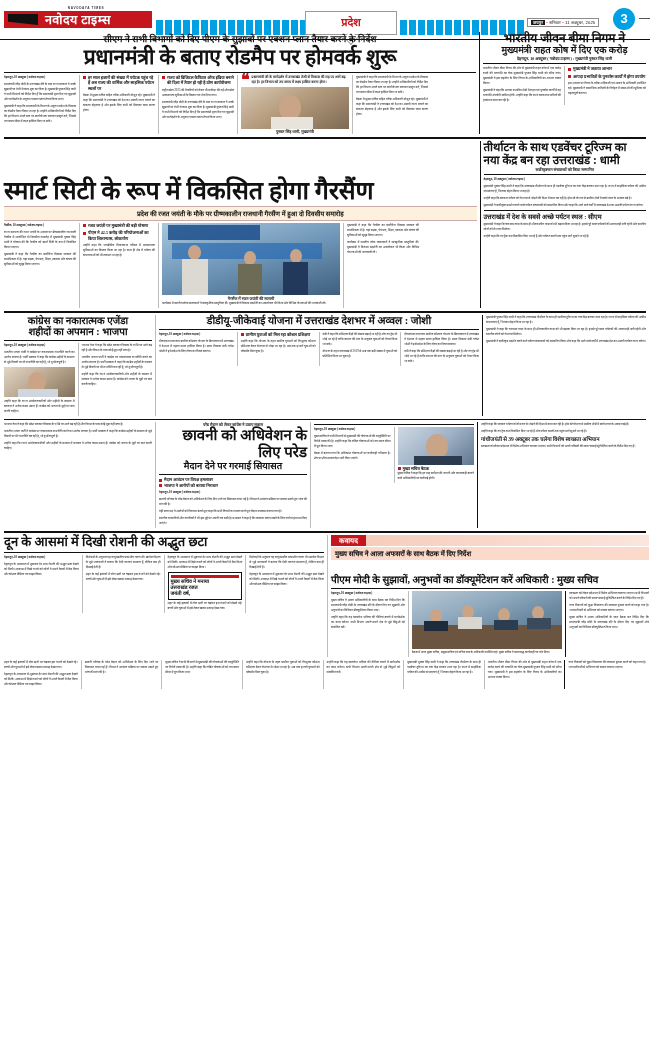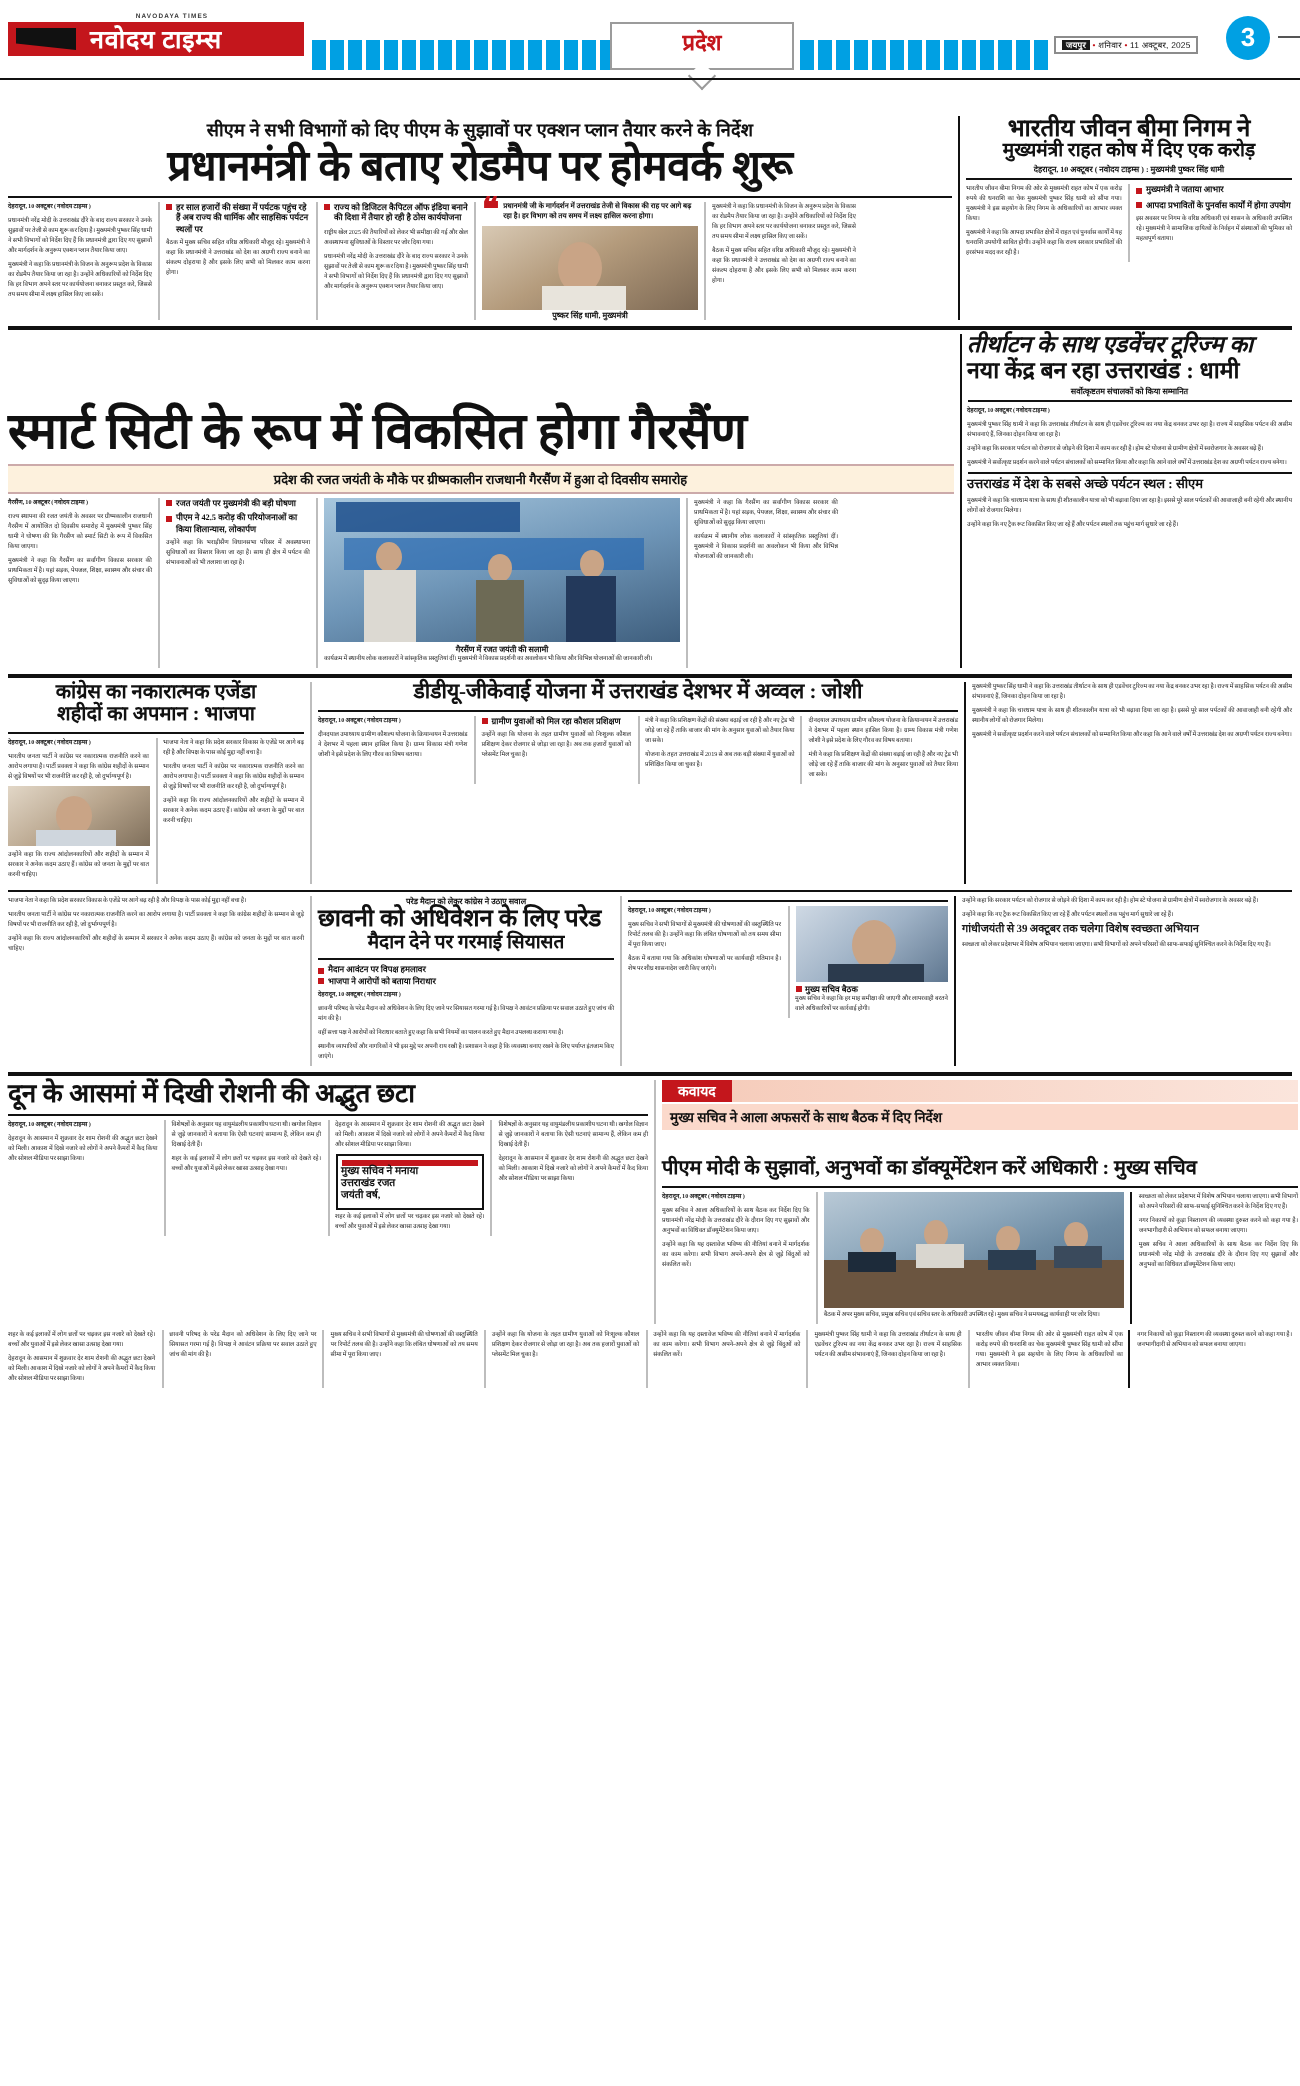--- a/index.html
+++ b/index.html
@@ -62,21 +62,21 @@
   .bullet i{flex:0 0 auto;width:3px;height:3px;background:#c4161c;margin-top:1.5px;}
 
   .tag-red{display:inline-block;background:#c4161c;color:#fff;font-size:7px;font-weight:700;
            padding:1px 8px;}
   .quote-mark{color:#c4161c;font-size:16px;font-weight:700;line-height:.6;}
 
   .boxed{border:1px solid #111;padding:2px;}
   .smallcap{font-size:4px;font-weight:700;}
 
   
-  .wrap{position:absolute;left:4px;top:58px;width:642px;}
+  .wrap{position:absolute;left:4px;top:32px;width:642px;}
   .flex{display:flex;}
 
   .sep-v{width:1px;background:#bdbdbd;margin:0 3px;flex:0 0 1px;}
 
   .imgA{background:linear-gradient(160deg,#b9c9d6 0%,#8fa9bd 35%,#6d8ba3 60%,#4f6b86 100%);}
   .imgB{background:linear-gradient(150deg,#d8c9b4 0%,#b49b7c 45%,#7d6954 100%);}
   .imgC{background:linear-gradient(140deg,#cfd9e4 0%,#9fb2c6 50%,#5f7790 100%);}
   .imgD{background:linear-gradient(145deg,#e2d7c7 0%,#b9a68e 50%,#7f6f5b 100%);}
   .imgE{background:linear-gradient(165deg,#a8c7dd 0%,#6f96b8 50%,#3f5f7e 100%);}
   .faceblob{position:absolute;border-radius:50%;background:#c9a486;}
@@ -293,21 +293,21 @@
           <div style="width:72px;" class="col">
             <p>मुख्यमंत्री ने कहा कि गैरसैंण का सर्वांगीण विकास सरकार की प्राथमिकता में है। यहां सड़क, पेयजल, शिक्षा, स्वास्थ्य और संचार की सुविधाओं को सुदृढ़ किया जाएगा।</p>
             <p>कार्यक्रम में स्थानीय लोक कलाकारों ने सांस्कृतिक प्रस्तुतियां दीं। मुख्यमंत्री ने विकास प्रदर्शनी का अवलोकन भी किया और विभिन्न योजनाओं की जानकारी ली।</p>
           </div>
         </div>
       </div>
 
       <div class="sep-v" style="background:#111;"></div>
 
       <div style="width:163px;">
-        <div class="hl-md" style="font-size:11.5px;font-style:italic;">तीर्थाटन के साथ एडवेंचर टूरिज्म का</div>
+        <div class="hl-md" style="font-size:11.5px;">तीर्थाटन के साथ एडवेंचर टूरिज्म का</div>
         <div class="hl-md" style="font-size:11.5px;">नया केंद्र बन रहा उत्तराखंड : धामी</div>
         <div class="smallcap" style="text-align:center;margin-top:1px;">सर्वोत्कृष्टतम संचालकों को किया सम्मानित</div>
         <div class="hrule"></div>
         <div class="col" style="margin-top:1px;">
           <p class="lead">देहरादून, 10 अक्टूबर ( नवोदय टाइम्स )</p>
           <p>मुख्यमंत्री पुष्कर सिंह धामी ने कहा कि उत्तराखंड तीर्थाटन के साथ ही एडवेंचर टूरिज्म का नया केंद्र बनकर उभर रहा है। राज्य में साहसिक पर्यटन की असीम संभावनाएं हैं, जिनका दोहन किया जा रहा है।</p>
           <p>उन्होंने कहा कि सरकार पर्यटन को रोजगार से जोड़ने की दिशा में काम कर रही है। होम स्टे योजना से ग्रामीण क्षेत्रों में स्वरोजगार के अवसर बढ़े हैं।</p>
           <p>मुख्यमंत्री ने सर्वोत्कृष्ट प्रदर्शन करने वाले पर्यटन संचालकों को सम्मानित किया और कहा कि आने वाले वर्षों में उत्तराखंड देश का अग्रणी पर्यटन राज्य बनेगा।</p>
         </div>
         <div class="hrule"></div>
@@ -395,21 +395,21 @@
       <div style="width:148px;" class="col">
         <p>भाजपा नेता ने कहा कि प्रदेश सरकार विकास के एजेंडे पर आगे बढ़ रही है और विपक्ष के पास कोई मुद्दा नहीं बचा है।</p>
         <p>भारतीय जनता पार्टी ने कांग्रेस पर नकारात्मक राजनीति करने का आरोप लगाया है। पार्टी प्रवक्ता ने कहा कि कांग्रेस शहीदों के सम्मान से जुड़े विषयों पर भी राजनीति कर रही है, जो दुर्भाग्यपूर्ण है।</p>
         <p>उन्होंने कहा कि राज्य आंदोलनकारियों और शहीदों के सम्मान में सरकार ने अनेक कदम उठाए हैं। कांग्रेस को जनता के मुद्दों पर बात करनी चाहिए।</p>
       </div>
 
       <div class="sep-v"></div>
 
       <div style="width:148px;">
         <div class="smallcap" style="text-align:center;">परेड मैदान को लेकर कांग्रेस ने उठाए सवाल</div>
-        <div class="hl-sm" style="font-size:12px;text-align:left;">छावनी को अधिवेशन के लिए परेड</div>
+        <div class="hl-sm" style="font-size:15px;text-align:right;">छावनी को अधिवेशन के लिए परेड</div>
         <div class="hl-sm" style="font-size:9.5px;text-align:center;">मैदान देने पर गरमाई सियासत</div>
         <div class="hrule"></div>
         <div class="bullet" style="margin-top:1px;">
           <i></i>
           <span>मैदान आवंटन पर विपक्ष हमलावर</span>
         </div>
         <div class="bullet">
           <i></i>
           <span>भाजपा ने आरोपों को बताया निराधार</span>
         </div>

